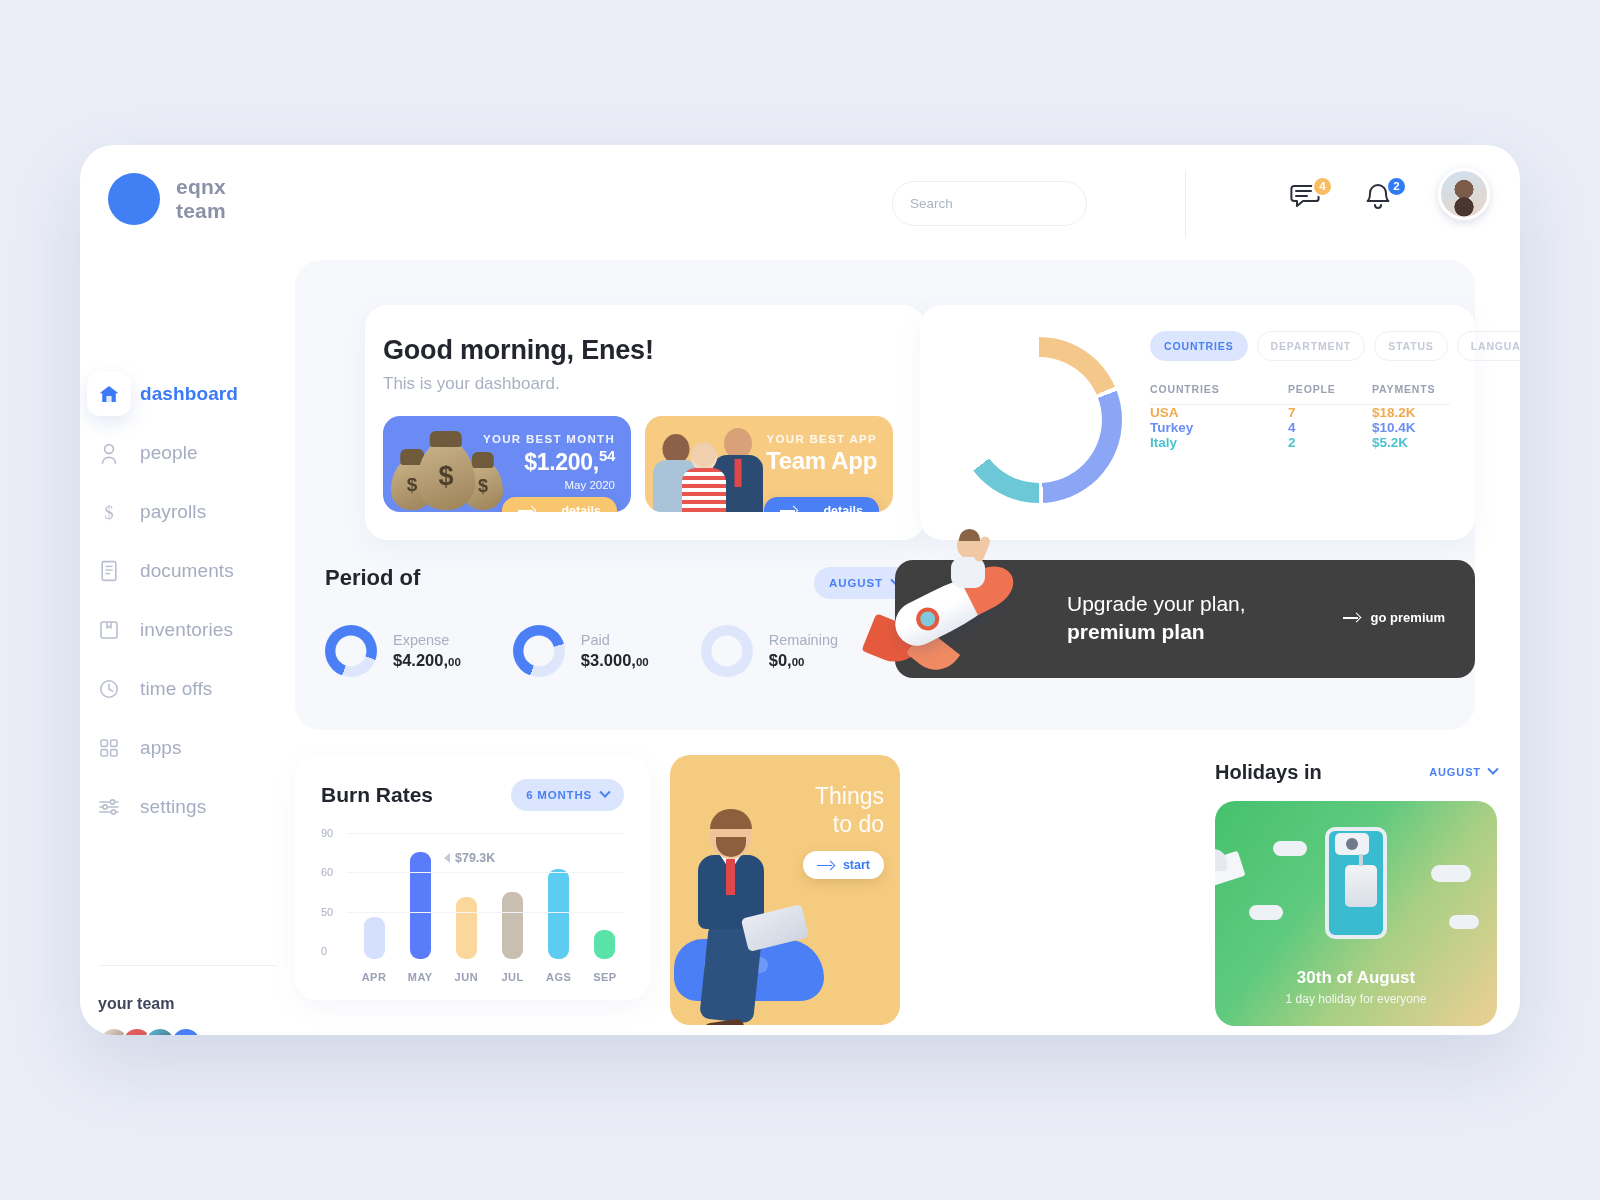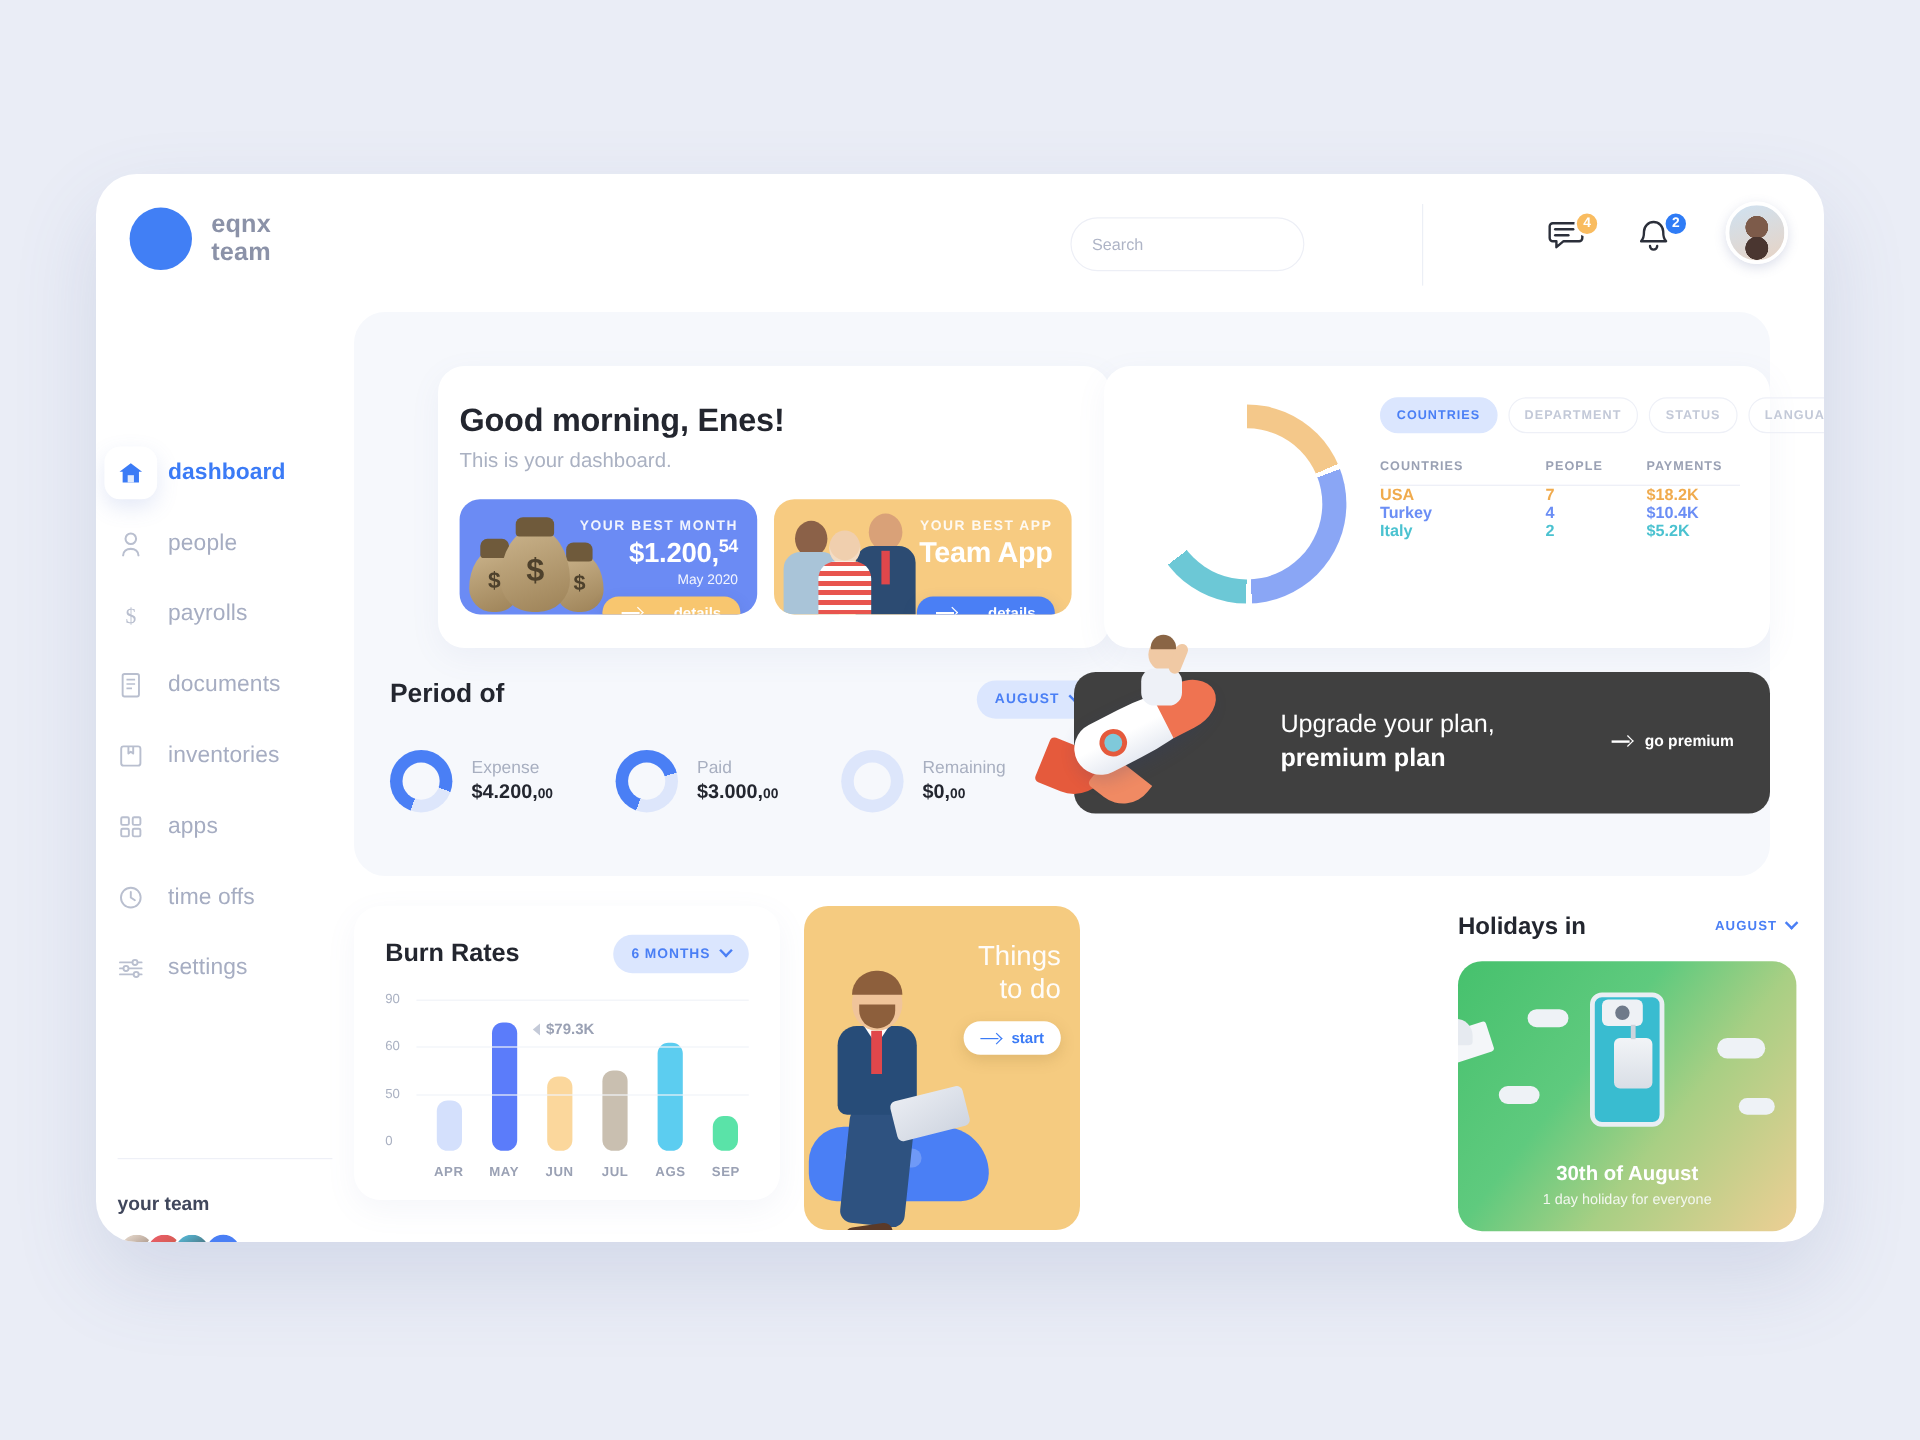--- a/index.html
+++ b/index.html
@@ -400,39 +400,39 @@
               <rect x="2" y="2" width="16" height="16" rx="2" fill="none" stroke="#b9bfcf" stroke-width="1.6"></rect>
               <path d="M8 2v6l2-1.6L12 8V2" fill="none" stroke="#b9bfcf" stroke-width="1.6" stroke-linejoin="round"></path>
             </svg>
         </span>
         <span class="nav-label">inventories</span>
       </div>
 
       <div class="nav-item">
         <span class="nav-icon">
           <svg width="20" height="20" viewBox="0 0 20 20">
+              <circle cx="10" cy="10" r="8.2" fill="none" stroke="#b9bfcf" stroke-width="1.6"></circle>
+              <path d="M10 5.4V10l3.4 2.2" fill="none" stroke="#b9bfcf" stroke-width="1.6" stroke-linecap="round"></path>
+            </svg>
+        </span>
+        <span class="nav-label">time offs</span>
+      </div>
+
+      <div class="nav-item">
+        <span class="nav-icon">
+          <svg width="20" height="20" viewBox="0 0 20 20">
               <g fill="none" stroke="#b9bfcf" stroke-width="1.6">
                 <rect x="2" y="2" width="6.4" height="6.4" rx="1.2"></rect>
                 <rect x="11.6" y="2" width="6.4" height="6.4" rx="1.2"></rect>
                 <rect x="2" y="11.6" width="6.4" height="6.4" rx="1.2"></rect>
                 <rect x="11.6" y="11.6" width="6.4" height="6.4" rx="1.2"></rect>
               </g>
             </svg>
         </span>
         <span class="nav-label">apps</span>
-      </div>
-
-      <div class="nav-item">
-        <span class="nav-icon">
-          <svg width="20" height="20" viewBox="0 0 20 20">
-              <circle cx="10" cy="10" r="8.2" fill="none" stroke="#b9bfcf" stroke-width="1.6"></circle>
-              <path d="M10 5.4V10l3.4 2.2" fill="none" stroke="#b9bfcf" stroke-width="1.6" stroke-linecap="round"></path>
-            </svg>
-        </span>
-        <span class="nav-label">time offs</span>
       </div>
 
       <div class="nav-item">
         <span class="nav-icon">
           <svg width="22" height="20" viewBox="0 0 22 20">
               <g stroke="#b9bfcf" stroke-width="1.6" fill="none" stroke-linecap="round">
                 <line x1="2" y1="5" x2="20" y2="5"></line>
                 <line x1="2" y1="10" x2="20" y2="10"></line>
                 <line x1="2" y1="15" x2="20" y2="15"></line>
                 <circle cx="14.5" cy="5" r="2.1" fill="#fff"></circle>

